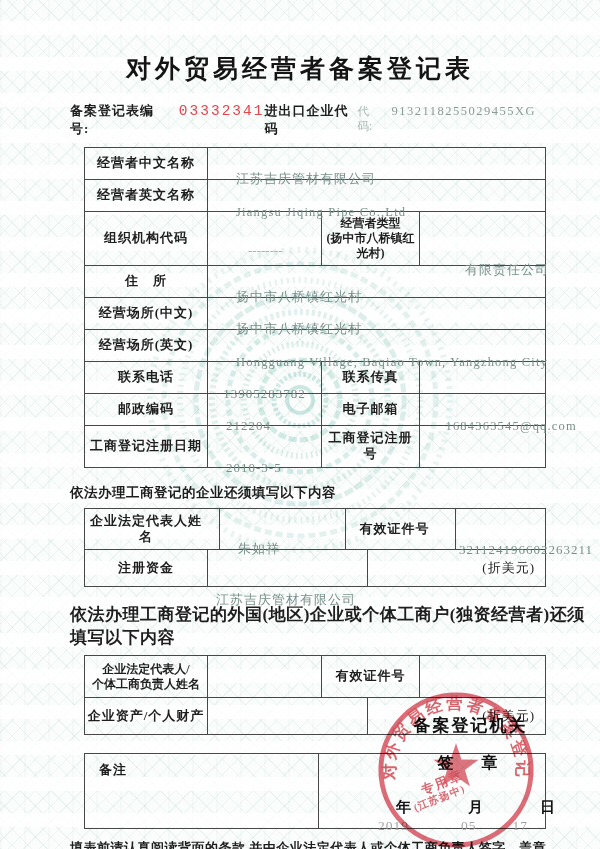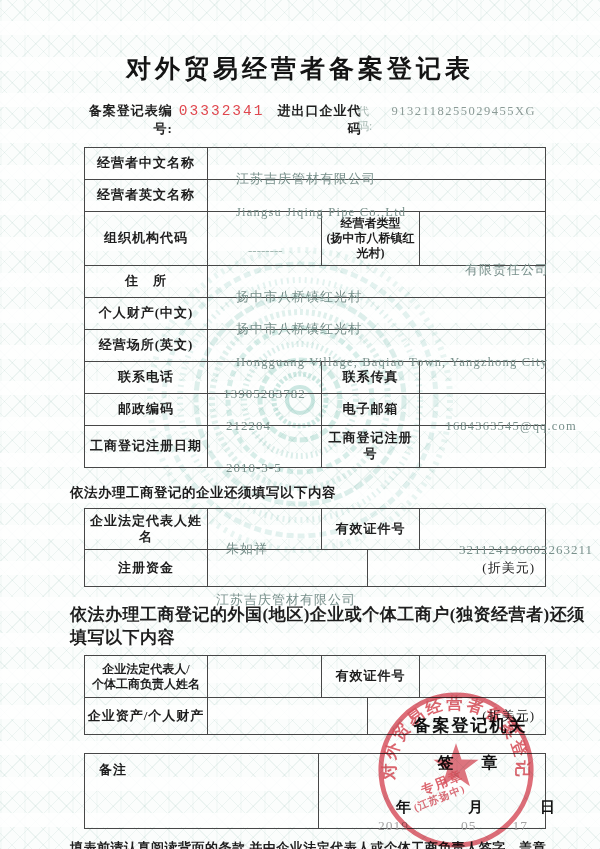--- a/index.html
+++ b/index.html
@@ -17,21 +17,21 @@
     overflow:hidden;
   }
   .watermark{position:absolute;left:140px;top:240px;z-index:0;pointer-events:none;}
   .content{position:relative;z-index:1;}
 
   .title{
     margin:52px 0 0 0;text-align:center;
     font-size:25px;font-weight:bold;letter-spacing:4px;color:#141414;
   }
   .hdr{display:flex;align-items:baseline;margin:17px 64px 0 70px;}
-  .hdr .lblb{font-weight:bold;font-size:13px;letter-spacing:1px;text-align:right;}
+  .hdr .lblb{font-weight:bold;font-size:13px;letter-spacing:1px;}
   .regno{color:#e0474e;font-family:"Liberation Mono","DejaVu Sans Mono",monospace;font-size:14.5px;letter-spacing:2px;margin-left:6px;}
   .hdr-right{margin-left:auto;display:flex;align-items:baseline;}
   .ghost{color:#a9bab4;font-size:11.5px;margin-left:-4px;}
   .iecode{color:#8b9a96;font-size:12.5px;letter-spacing:1.5px;margin-left:8px;}
 
   .tbl{margin-left:84px;width:462px;border:1.6px solid #474747;box-sizing:border-box;background:transparent;}
   .row{display:grid;position:relative;}
   .row + .row{border-top:1.6px solid #474747;}
   .r2{grid-template-columns:122px 1fr;}
   .r4{grid-template-columns:122px 114px 98px 1fr;}
@@ -138,21 +138,21 @@
           <span class="fill op-type">有限责任公司</span>
         </div>
       </div>
       <div class="row r2">
         <div class="cell lbl">住　所</div>
         <div class="cell vcell">
           <span class="fill">扬中市八桥镇红光村</span>
         </div>
       </div>
       <div class="row r2">
-        <div class="cell lbl">个人财产(中文)</div>
+        <div class="cell lbl">经营场所(中文)</div>
         <div class="cell vcell">
           <span class="fill">扬中市八桥镇红光村</span>
         </div>
       </div>
       <div class="row r2">
         <div class="cell lbl">经营场所(英文)</div>
         <div class="cell vcell">
           <span class="fill latin">Hongguang Village, Baqiao Town, Yangzhong City</span>
         </div>
       </div>
@@ -183,21 +183,21 @@
         </div>
         <div class="cell lbl">工商登记注册号</div>
         <div class="cell vcell">
           <span class="fill"></span>
         </div>
       </div>
     </div>
 
     <div class="sect">依法办理工商登记的企业还须填写以下内容</div>
     <div class="tbl">
-      <div class="row r4" style="min-height:34px;">
+      <div class="row r4" style="min-height:34px;gap:12px;">
         <div class="cell lbl">企业法定代表人姓名</div>
         <div class="cell vcell">
           <span class="fill small-left">朱如祥</span>
         </div>
         <div class="cell lbl">有效证件号</div>
         <div class="cell vcell">
           <span class="fill overflow-right">321124196602263211</span>
         </div>
       </div>
       <div class="row rcap" style="min-height:36px;">

